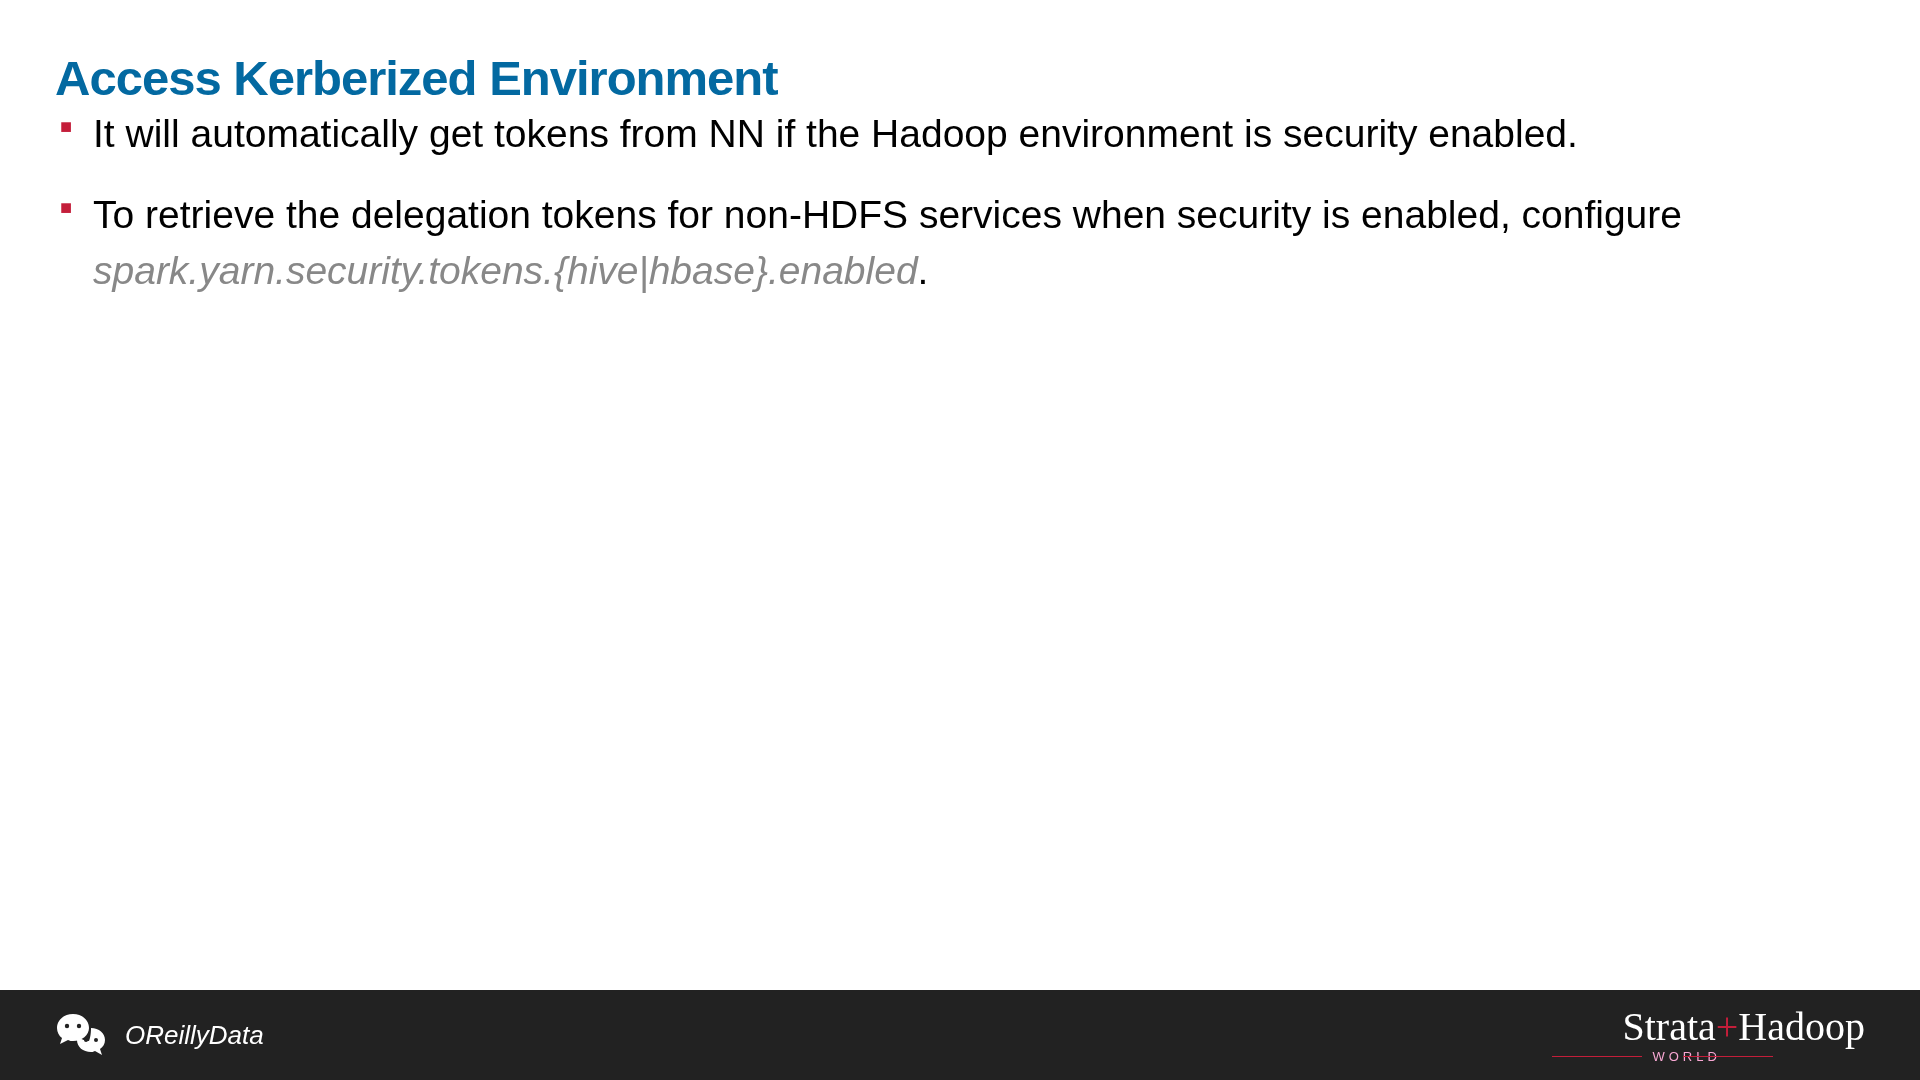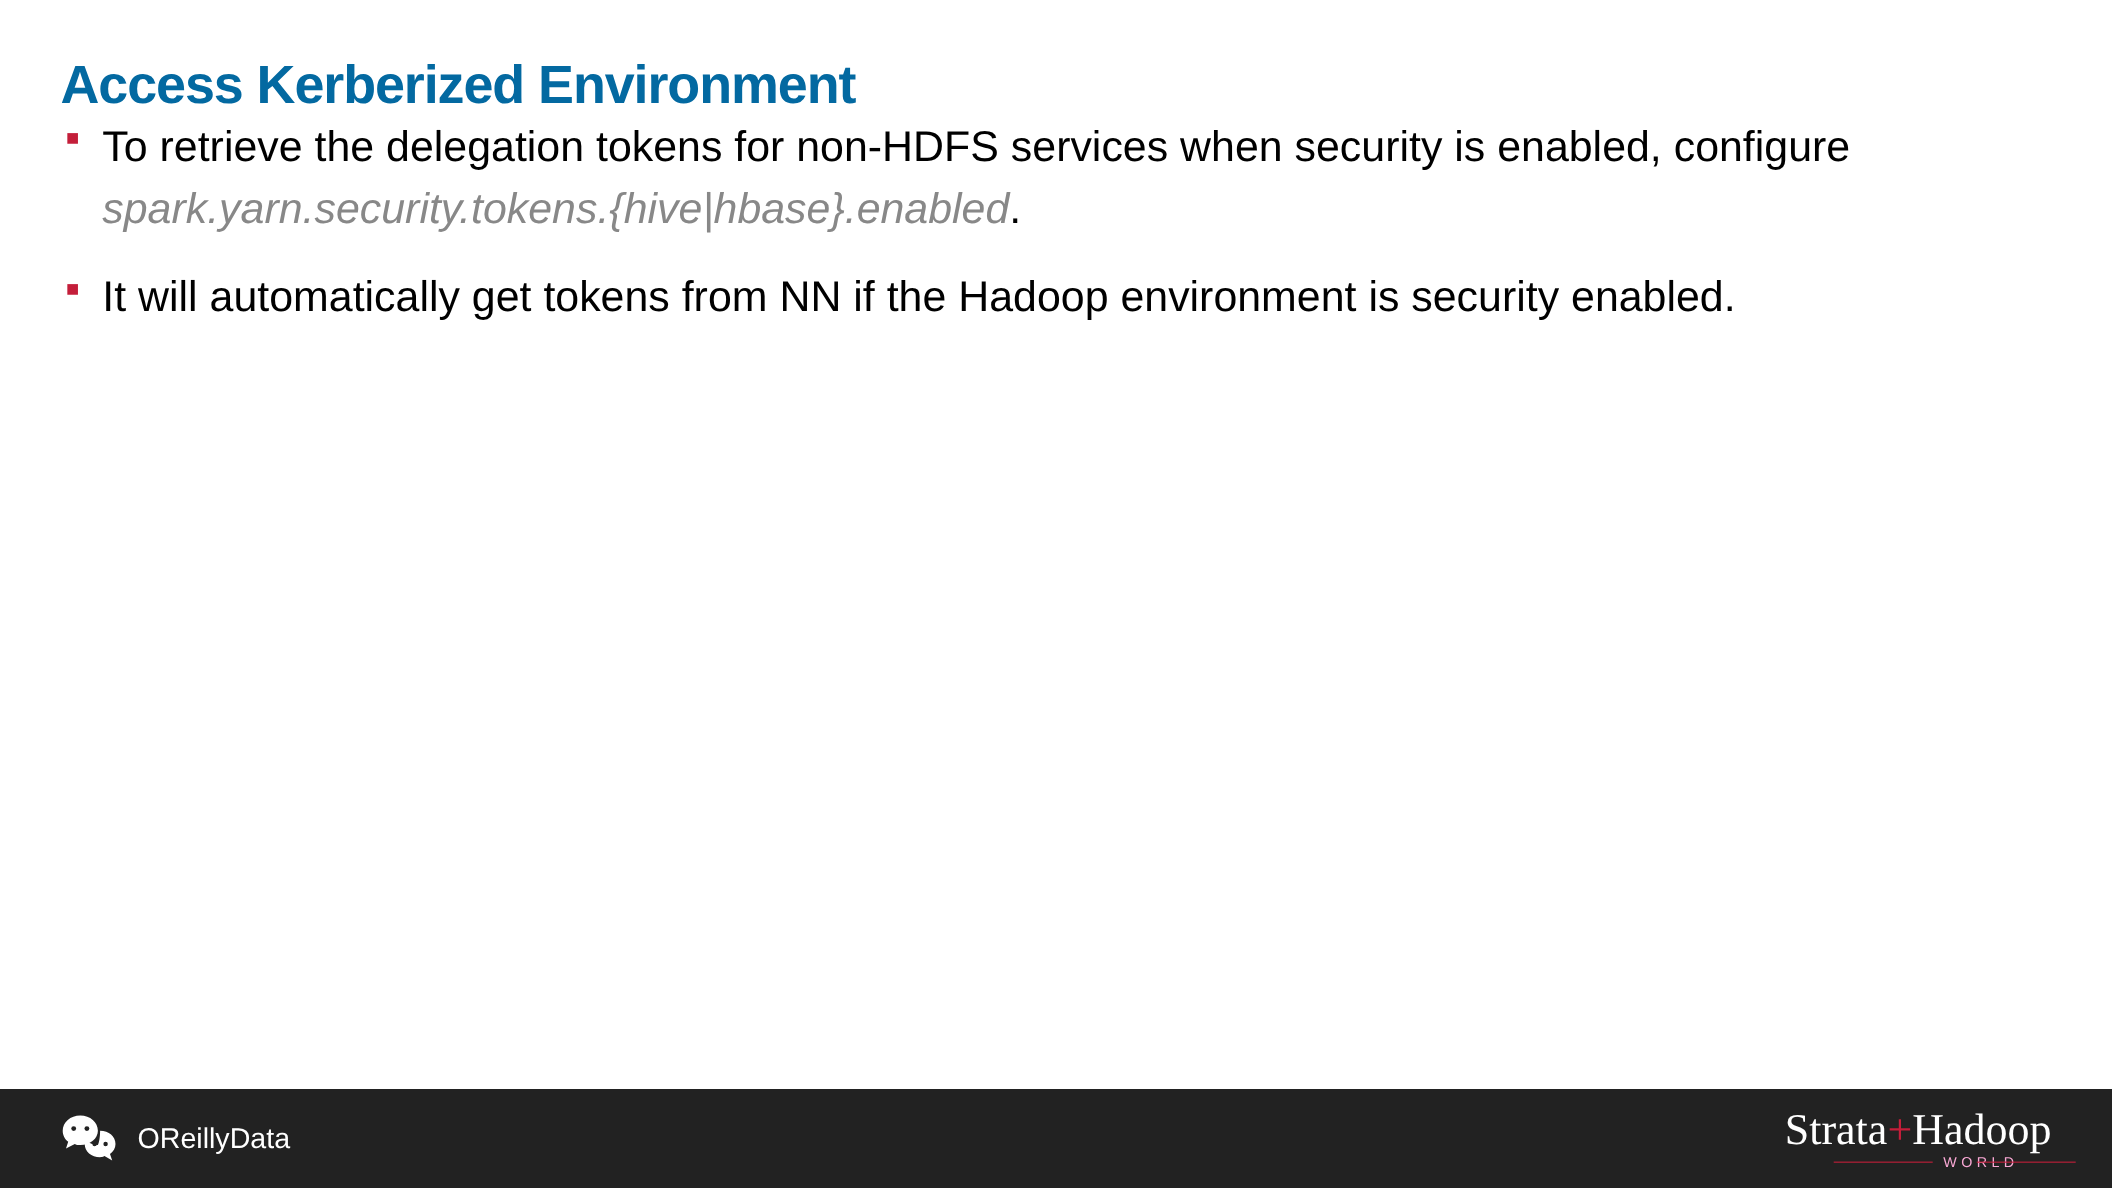--- a/index.html
+++ b/index.html
@@ -56,35 +56,36 @@
       background: #222222;
       display: flex;
       align-items: center;
       justify-content: space-between;
       padding: 0 55px;
     }
     .footer-left {
       display: flex;
       align-items: center;
       gap: 18px;
+      font-style: italic;
     }
     .chat-icon {
       width: 52px;
       height: 46px;
       fill: #ffffff;
     }
     .footer-left-text {
       color: #ffffff;
       font-size: 26px;
       font-weight: normal;
     }
     .footer-right {
       display: flex;
       flex-direction: column;
-      align-items: flex-end;
+      align-items: flex-start;
     }
     .strata-logo {
       color: #ffffff;
       font-size: 40px;
       font-family: Georgia, serif;
       line-height: 1;
     }
     .strata-plus {
       color: #c41e3a;
       font-weight: normal;
@@ -114,24 +115,24 @@
       right: -22px;
     }
   </style>
 </head>
 <body>
 
 <div class="slide-content">
   <h1 class="slide-title">Access Kerberized Environment</h1>
   <ul class="bullet-list">
     <li class="bullet-item">
-      <span>To retrieve the delegation tokens for non-HDFS services when security is enabled, configure </span><span class="italic-gray">spark.yarn.security.tokens.{hive|hbase}.enabled</span><span>.</span>
+      <span>It will automatically get tokens from NN if the Hadoop environment is security enabled.</span>
     </li>
     <li class="bullet-item">
-      <span>It will automatically get tokens from NN if the Hadoop environment is security enabled.</span>
+      <span>To retrieve the delegation tokens for non-HDFS services when security is enabled, configure </span><span class="italic-gray">spark.yarn.security.tokens.{hive|hbase}.enabled</span><span>.</span>
     </li>
   </ul>
 </div>
 
 <div class="footer">
   <div class="footer-left">
     <svg class="chat-icon" viewBox="0 0 52 46">
       <path d="M 18 2 C 9 2 2 8 2 16 C 2 20 4 24 7 26 L 5 32 L 13 28 C 15 29 16 29 18 29 C 27 29 34 23 34 16 C 34 8 27 2 18 2 Z" fill="#ffffff"></path>
       <circle cx="12" cy="14" r="2.2" fill="#222222"></circle>
       <circle cx="24" cy="14" r="2.2" fill="#222222"></circle>

